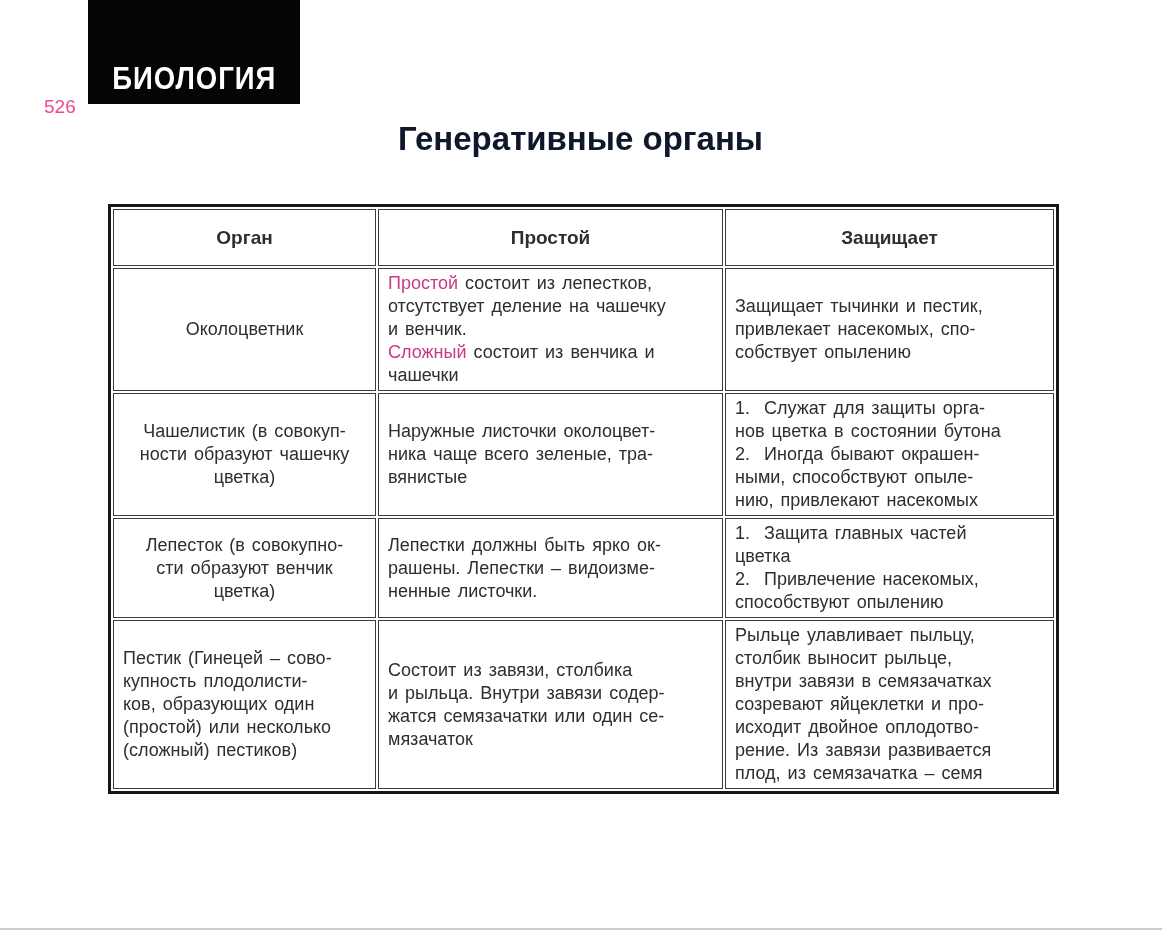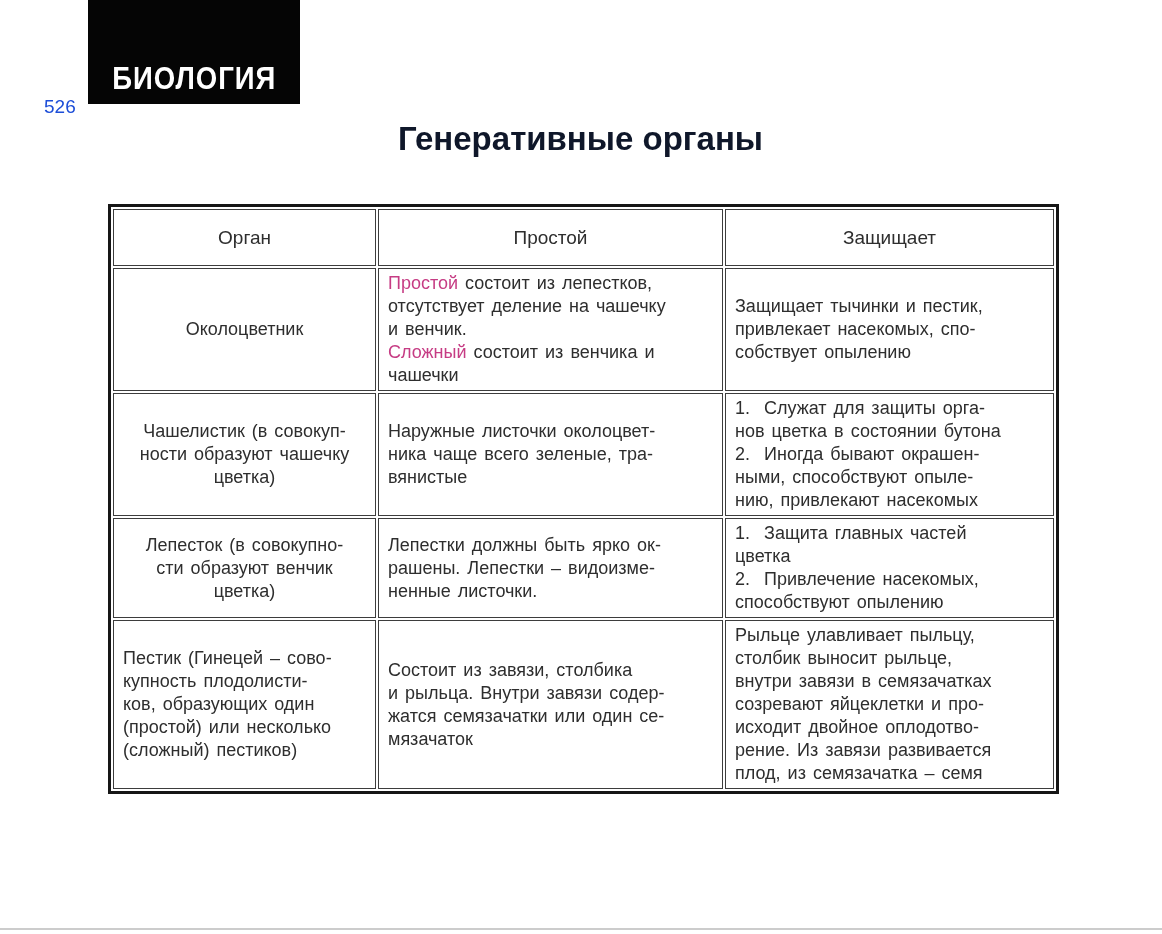--- a/index.html
+++ b/index.html
@@ -32,21 +32,21 @@
     font-size: 29px;
     font-weight: 800;
     letter-spacing: 1px;
     transform: scale(0.95, 1.08);
     transform-origin: center bottom;
   }
   .page-number {
     position: absolute;
     left: 44px; top: 96px;
     font-size: 19px;
-    color: #1d4ed8;
+    color: #ec4899;
   }
   .title-block {
     position: absolute;
     left: 108px; top: 120px;
     width: 945px;
   }
   .main-title {
     text-align: center;
     font-size: 33px;
     font-weight: bold;
@@ -85,21 +85,21 @@
     vertical-align: middle;
     box-sizing: border-box;
     font-size: 18px;
     line-height: 23px;
     word-spacing: 2px;
     color: #2e2e2e;
     padding: 3px 9px;
     overflow: hidden;
   }
   table.flower th {
-    font-weight: normal;
+    font-weight: bold;
     text-align: center;
     font-size: 19px;
     padding: 16px 4px;
   }
   .ml { white-space: pre-line; }
   .org-center { text-align: center; }
   .org-left { text-align: left; }
   .para { white-space: pre-line; }
   .para + .para { margin-top: 0; }
   .term { font-weight: normal; margin-top: 16px; }

